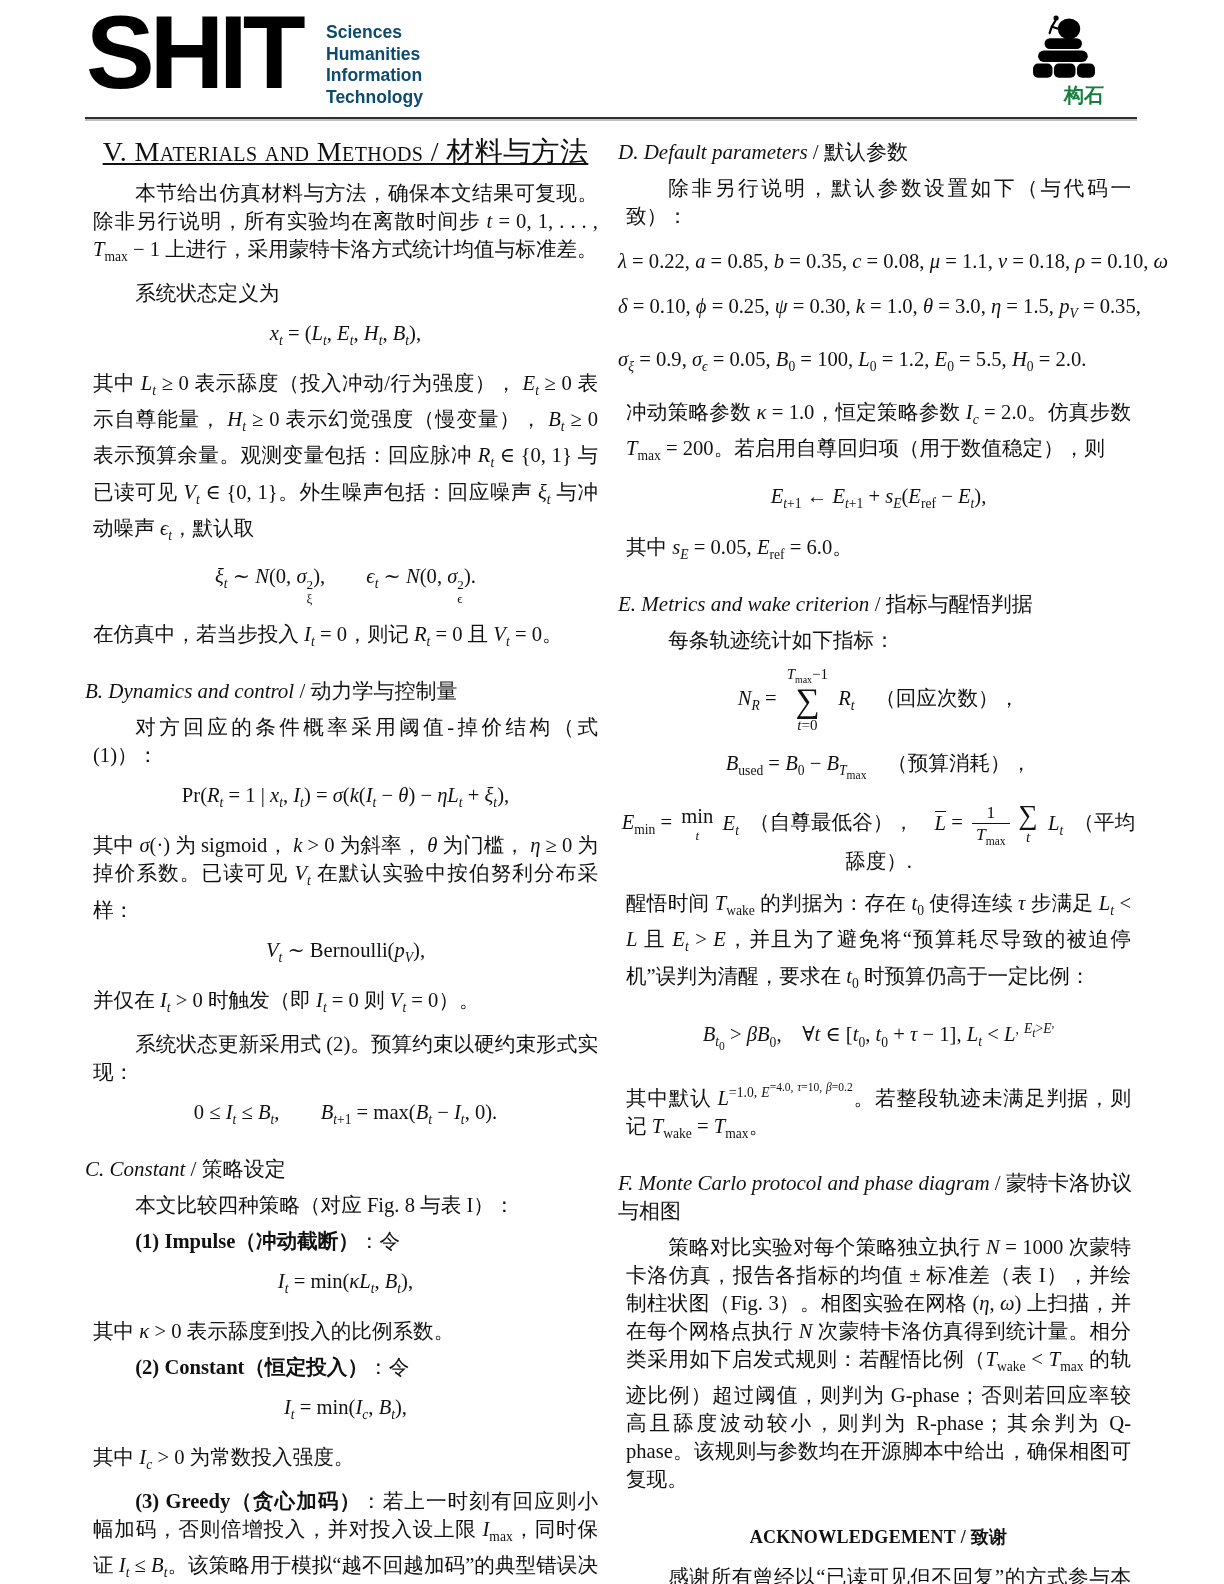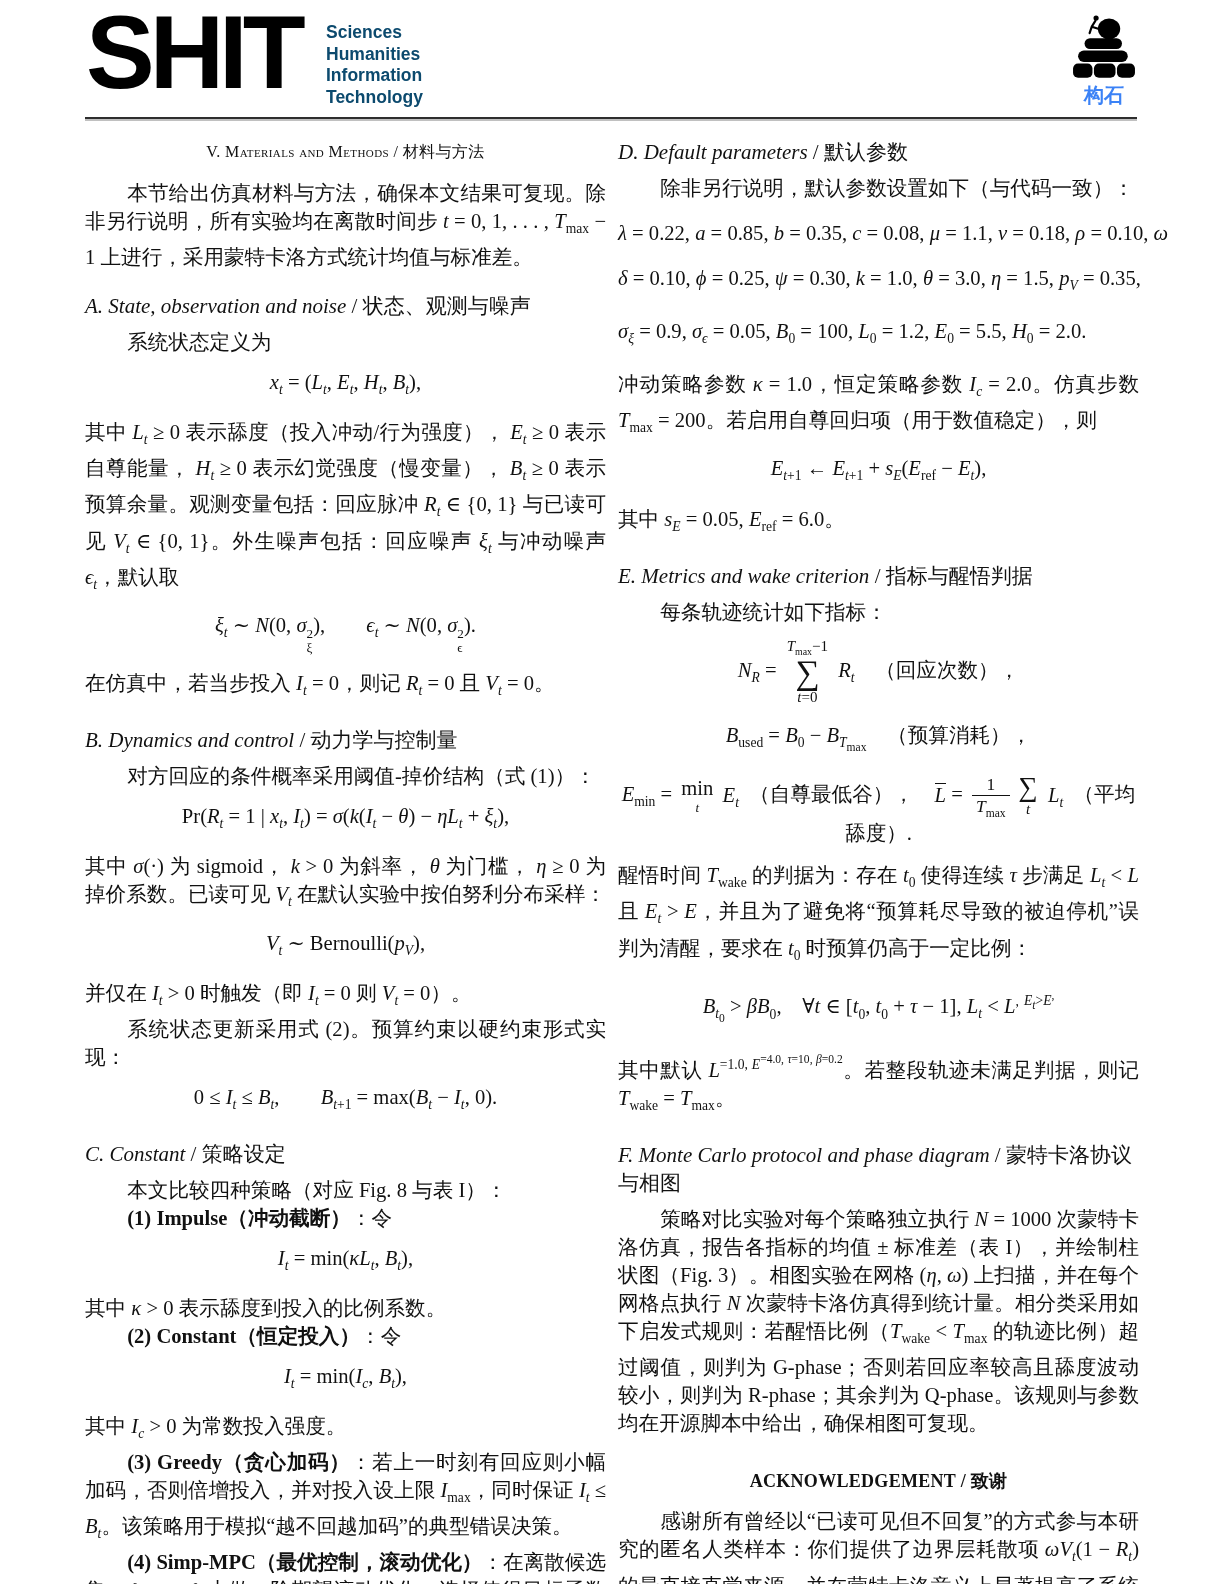--- a/index.html
+++ b/index.html
@@ -15,40 +15,40 @@
     position:absolute;left:86px;top:0px;
     font-family:"Liberation Sans","DejaVu Sans",sans-serif;
     font-weight:bold;font-size:103px;letter-spacing:-5px;line-height:1.02;color:#000;
   }
   .logo-words{
     position:absolute;left:326px;top:22px;
     font-family:"Liberation Sans","DejaVu Sans",sans-serif;
     font-weight:bold;font-size:17.5px;line-height:21.5px;color:#0c4a6e;
   }
   .logo-words span{display:block;}
-  .seal{position:absolute;left:1064px;top:12px;width:80px;text-align:center;color:#3b82f6;}
+  .seal{position:absolute;left:1024px;top:12px;width:80px;text-align:right;color:#15803d;}
   .seal svg{width:72px;height:74px;display:block;margin:0 auto;}
   .seal-caption{
     font-family:"Liberation Sans","DejaVu Sans",sans-serif;
     font-weight:bold;font-size:20px;line-height:22px;margin-top:-2px;
   }
   .rule{
     position:absolute;left:85px;top:117px;width:1052px;height:2.4px;
     background:#2e2e2e;box-shadow:0 2px 0 rgba(140,140,140,.55);
   }
 
   
   .cols{position:absolute;left:85px;top:138px;width:1055px;display:flex;gap:12px;align-items:flex-start;}
   .col{width:521px;}
   .col>:first-child{margin-top:0;}
 
   
-  .sec-head{text-align:center;font-variant:small-caps;font-size:16px;letter-spacing:.4px;margin:0 0 13px;}
+  .sec-head{text-align:center;font-variant:small-caps;font-size:28px;letter-spacing:.4px;margin:0 0 13px;text-decoration:underline;}
   .sub-head{margin:21px 0 8px;font-size:21px;}
-  .p,.p-ind{text-align:justify;margin:0;}
+  .p,.p-ind{text-align:justify;margin:8px;}
   .p-ind{text-indent:2.05em;}
   .eq{text-align:center;margin:12px 0 14px;}
   .eq-left{margin:17px 0;white-space:nowrap;overflow:visible;}
   .ack-head{text-align:center;font-weight:bold;font-size:18px;letter-spacing:.3px;margin:30px 0 12px;}
 
   i{font-style:italic;}
   sub,sup{font-size:66%;}
   sub sub,sub sup,sup sub,sup sup{font-size:85%;}
 
   
@@ -92,21 +92,20 @@
     </svg>
     <div class="seal-caption">构石</div>
   </div>
 
   <div class="rule"></div>
 
   <div class="cols">
     <div class="col">
         <div class="sec-head">V. Materials and Methods / 材料与方法</div>
         <div class="p-ind">本节给出仿真材料与方法，确保本文结果可复现。除非另行说明，所有实验均在离散时间步 <i>t</i> = 0, 1, . . . , <i>T</i><sub>max</sub> − 1 上进行，采用蒙特卡洛方式统计均值与标准差。</div>
-        <div class="sub-head"><i>A. State, observation and noise</i> / 状态、观测与噪声</div>
         <div class="p-ind">系统状态定义为</div>
         <div class="eq"><i>x<sub>t</sub></i> = (<i>L<sub>t</sub></i>, <i>E<sub>t</sub></i>, <i>H<sub>t</sub></i>, <i>B<sub>t</sub></i>),</div>
         <div class="p">其中 <i>L<sub>t</sub></i> ≥ 0 表示舔度（投入冲动/行为强度）， <i>E<sub>t</sub></i> ≥ 0 表示自尊能量， <i>H<sub>t</sub></i> ≥ 0 表示幻觉强度（慢变量）， <i>B<sub>t</sub></i> ≥ 0 表示预算余量。观测变量包括：回应脉冲 <i>R<sub>t</sub></i> ∈ {0, 1} 与已读可见 <i>V<sub>t</sub></i> ∈ {0, 1}。外生噪声包括：回应噪声 <i>ξ<sub>t</sub></i> 与冲动噪声 <i>ϵ<sub>t</sub></i>，默认取</div>
         <div class="eq"><i>ξ<sub>t</sub></i> ∼ <i>N</i>(0, <i>σ</i><span class="ss">
             <sup>2</sup>
             <sub>ξ</sub>
           </span>),  <i>ϵ<sub>t</sub></i> ∼ <i>N</i>(0, <i>σ</i><span class="ss">
             <sup>2</sup>
             <sub>ϵ</sub>
           </span>).</div>

